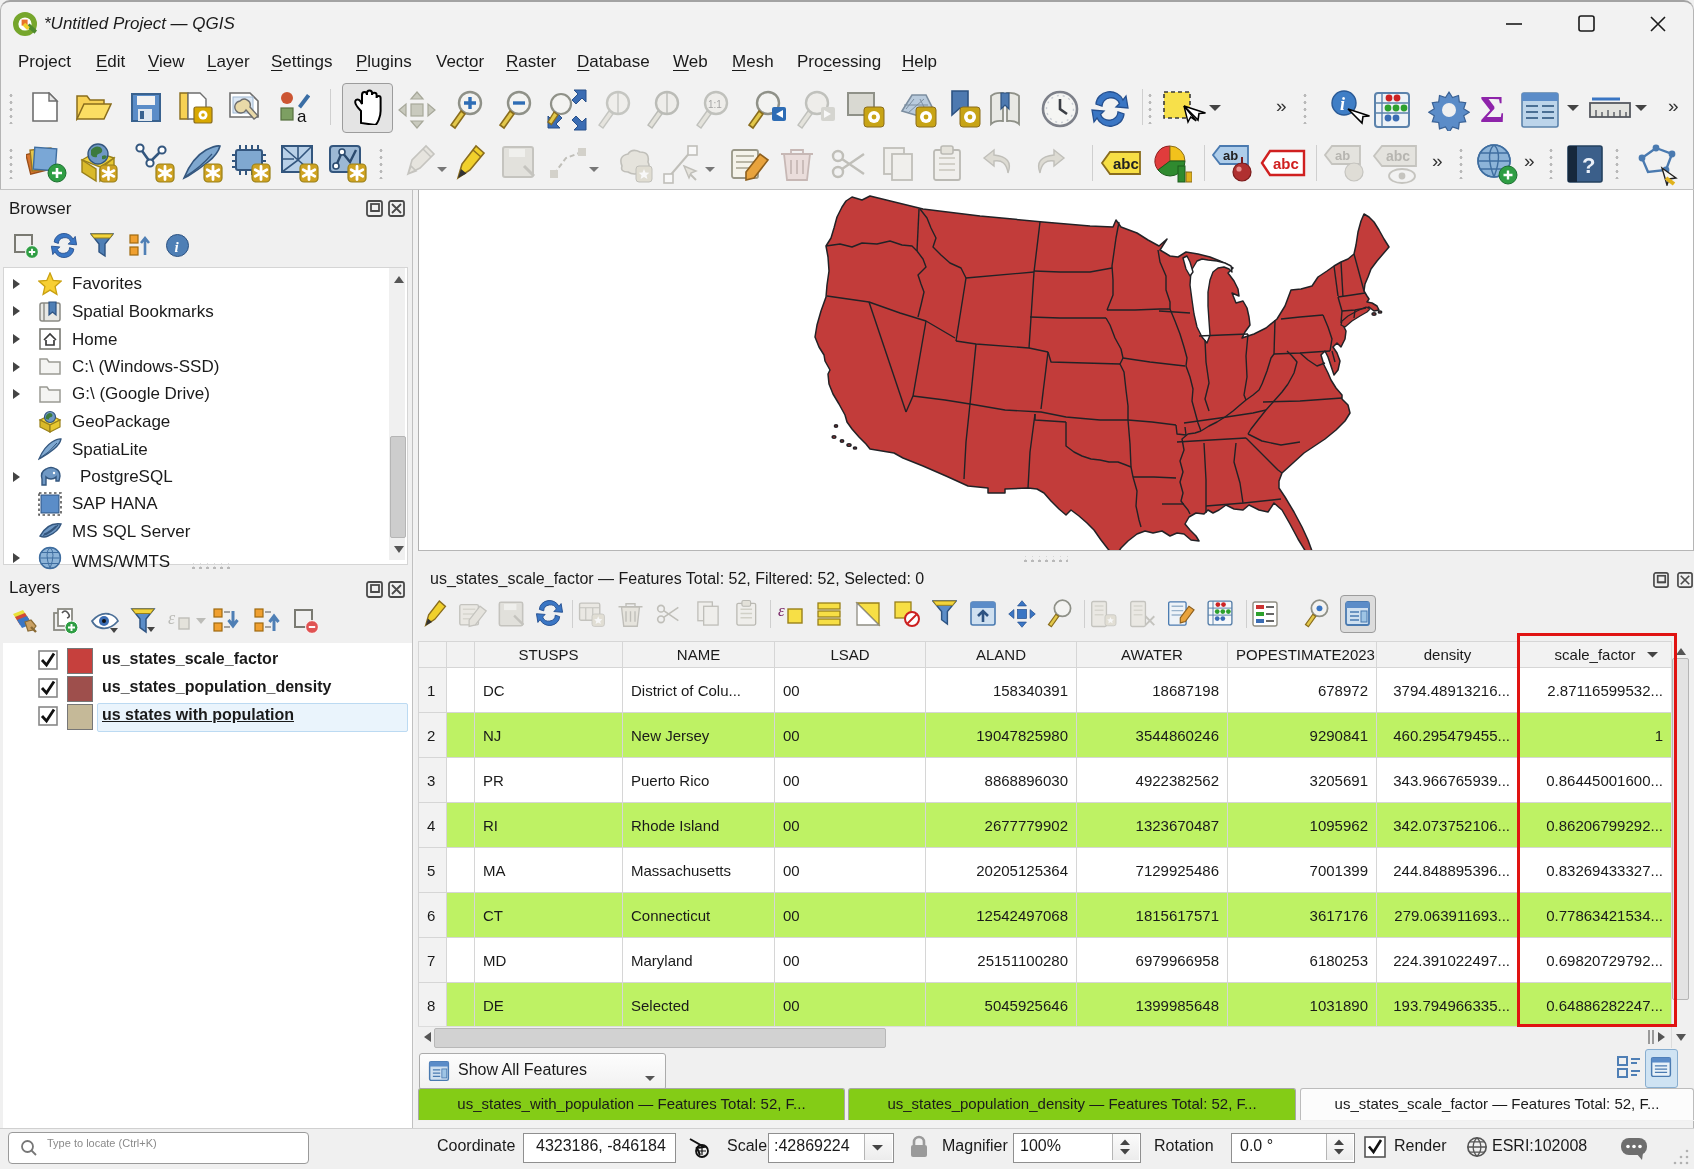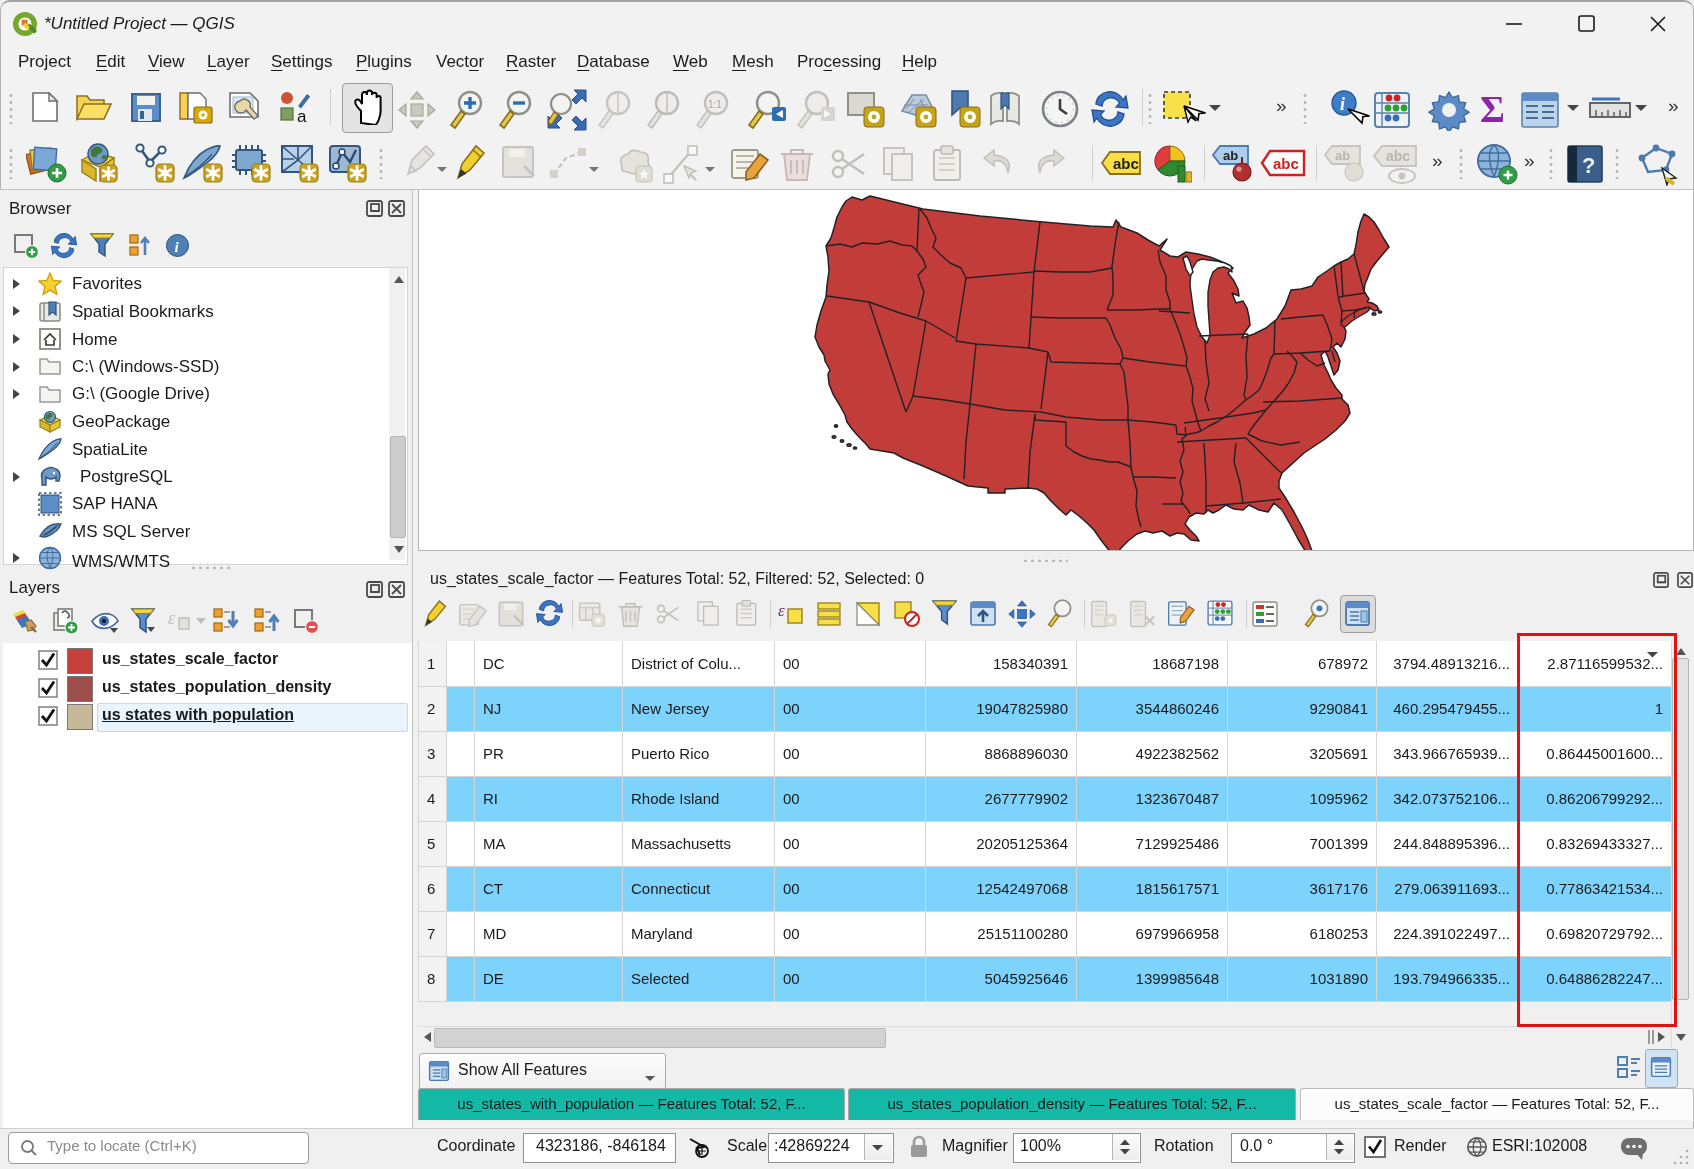--- a/index.html
+++ b/index.html
@@ -38,24 +38,24 @@
   
   .attr-title{font-size:16px;}
   table.attr{border-collapse:collapse;table-layout:fixed;font-size:15px;}
   table.attr td,table.attr th{border-right:1px solid #d6d6d6;border-bottom:1px solid #d6d6d6;
      padding:0 8px;overflow:hidden;white-space:nowrap;}
   table.attr th{border-top:1px solid #d6d6d6;font-weight:normal;background:#f2f2f2;height:25px;}
   table.attr td{height:44px;}
   .rnum{background:#f2f2f2;text-align:left;padding-left:8px;}
   .num{text-align:right;}
   tr.odd td{background:#fff}
-  tr.even td{background:#7dd3fc}
+  tr.even td{background:#bef264}
   tr.odd td.rnum,tr.even td.rnum{background:#f2f2f2;}
   
-  .tab{position:absolute;top:1088px;height:31px;background:#14b8a6;border:1px solid #a8a8a8;
+  .tab{position:absolute;top:1088px;height:31px;background:#84cc16;border:1px solid #a8a8a8;
        border-bottom:none;font-size:15px;text-align:center;line-height:30px;
        border-radius:3px 3px 0 0;color:#1a1a1a;}
   .tab.active{background:#fcfcfc;border-color:#bcbcbc;}
   .sbox{position:absolute;background:#fff;border:1px solid #8f8f8f;}
 </style>
 </head>
 <body>
 <div class="win"></div>
 
 <div class="titlebar">
@@ -910,20 +910,32 @@
       <col style="width:148px">
       <col style="width:152px">
       <col style="width:151px">
       <col style="width:151px">
       <col style="width:151px">
       <col style="width:149px">
       <col style="width:142px">
       <col style="width:153px">
     </colgroup>
 <tbody>
+      <tr style="height:26px">
+        <th></th>
+        <th></th>
+        <th>STUSPS</th>
+        <th>NAME</th>
+        <th>LSAD</th>
+        <th>ALAND</th>
+        <th>AWATER</th>
+        <th>POPESTIMATE2023</th>
+        <th>density</th>
+        <th>scale_factor</th>
+      </tr>
 <tr class="odd" style="height:45px">
         <td class="rnum">1</td>
         <td></td>
         <td>DC</td>
         <td>District of Colu...</td>
         <td>00</td>
         <td class="num">158340391</td>
         <td class="num">18687198</td>
         <td class="num">678972</td>
         <td class="num">3794.48913216...</td>
@@ -1057,21 +1069,21 @@
 <div class="tab" style="left:418px;width:425px">us_states_with_population — Features Total: 52, F...</div>
 <div class="tab" style="left:848px;width:446px">us_states_population_density — Features Total: 52, F...</div>
 <div class="tab active" style="left:1300px;width:392px">us_states_scale_factor — Features Total: 52, F...</div>
 
 <div class="abs" style="left:0;top:1128px;width:1694px;height:41px;background:#f0f0f0;border-top:1px solid #d0d0d0"></div>
 <div class="abs" style="left:8px;top:1132px;width:299px;height:30px;background:#fff;border:1px solid #9a9a9a;border-radius:4px"></div>
 <svg class="abs" style="left:20px;top:1139px" width="18" height="18" viewBox="0 0 18 18">
   <circle cx="7.5" cy="7.5" r="5.5" fill="none" stroke="#777" stroke-width="1.8"></circle>
   <path d="M11.5 11.5 L16 16" stroke="#777" stroke-width="1.8"></path>
 </svg>
-<span class="abs" style="left:47px;top:1137px;font-size:15px;color:#8a8a8a">Type to locate (Ctrl+K)</span>
+<span class="abs" style="left:47px;top:1137px;font-size:11px;color:#8a8a8a">Type to locate (Ctrl+K)</span>
 <span class="abs" style="left:437px;top:1137px;font-size:16px">Coordinate</span>
 <div class="abs sbox" style="left:523px;top:1133px;width:151px;height:28px"></div>
 <span class="abs" style="left:536px;top:1137px;font-size:16px">4323186, -846184</span>
 <svg class="abs" style="left:686px;top:1135px" width="24" height="24" viewBox="0 0 24 24">
   <path d="M4 4 L18 12 L11 13 L14 20" fill="none" stroke="#111" stroke-width="2"></path>
   <circle cx="16" cy="16" r="6" fill="none" stroke="#111" stroke-width="1.8"></circle>
   <path d="M16 12 v8 M12 16 h8" stroke="#111" stroke-width="1.2"></path>
 </svg>
 <span class="abs" style="left:727px;top:1137px;font-size:16px">Scale</span>
 <div class="abs sbox" style="left:768px;top:1133px;width:124px;height:28px"></div>

